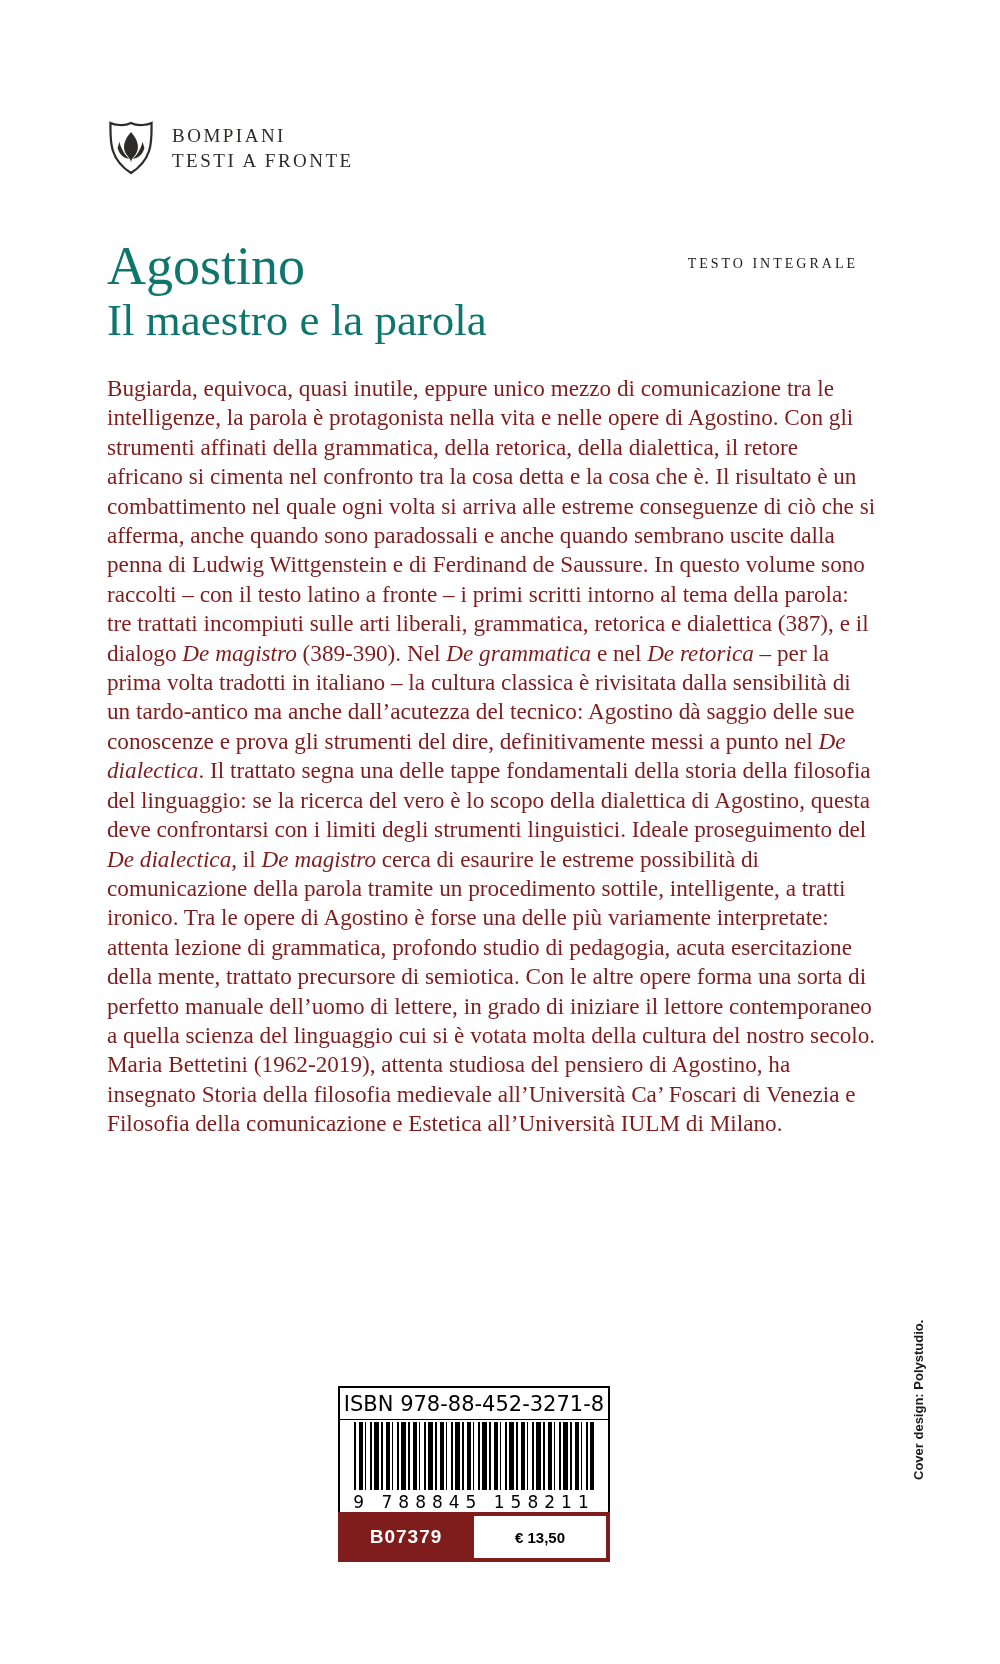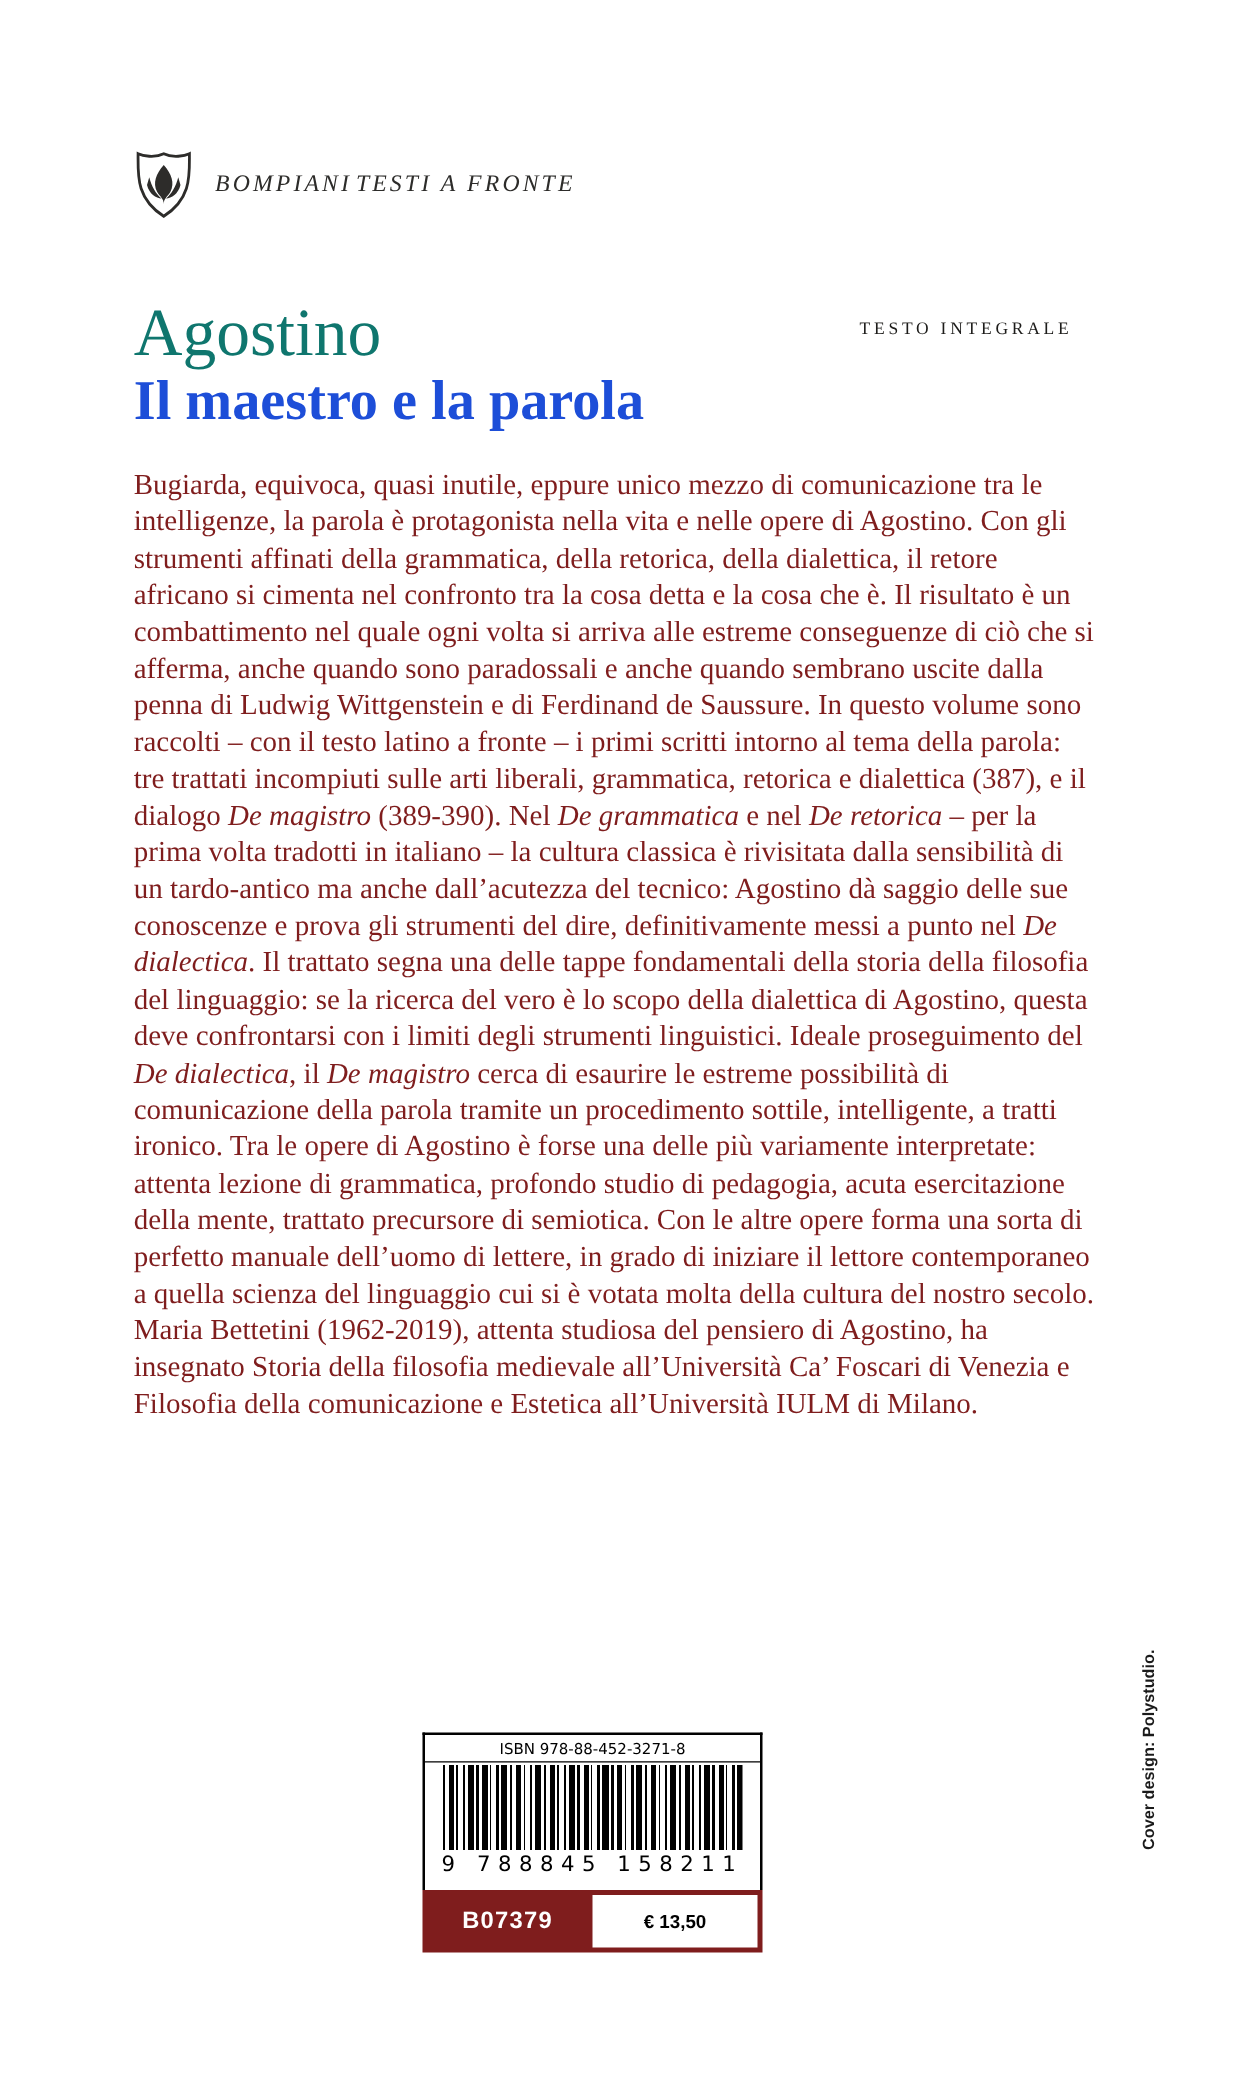--- a/index.html
+++ b/index.html
@@ -18,23 +18,22 @@
     position: absolute;
     left: 106px;
     top: 120px;
     display: flex;
     align-items: center;
     gap: 16px;
   }
   .publisher .mark svg { display: block; }
   .publisher .names {
     display: flex;
-    flex-direction: row;
+    flex-direction: column;
     gap: 3px;
-    font-style: italic;
   }
   .publisher .names span {
     font-family: "Liberation Serif", serif;
     font-size: 19px;
     letter-spacing: 2.5px;
     color: #2d2c2a;
     line-height: 22px;
   }
 
   
@@ -46,22 +45,22 @@
   }
   .title-block .author {
     font-size: 54px;
     line-height: 56px;
     font-weight: normal;
     color: #0f766e;
   }
   .title-block .book-title {
     font-size: 45px;
     line-height: 52px;
-    font-weight: bold;
-    color: #1d4ed8;
+    font-weight: normal;
+    color: #0f766e;
   }
   .edition-badge {
     position: absolute;
     top: 256px;
     right: 142px;
     font-size: 14px;
     letter-spacing: 3px;
     color: #1d1c1a;
   }
 
@@ -103,21 +102,21 @@
     height: 126px;
     background: #ffffff;
     border: 2px solid #000000;
     border-bottom: none;
     display: flex;
     flex-direction: column;
     align-items: stretch;
   }
   .isbn-label {
     font-family: "DejaVu Sans", sans-serif;
-    font-size: 12px;
+    font-size: 21px;
     color: #000000;
     text-align: center;
     padding: 4px 0 3px 0;
     border-bottom: 1px solid #000;
   }
   .barcode-bars {
     height: 68px;
     margin: 2px 14px 0 14px;
     background: repeating-linear-gradient(
       90deg,

